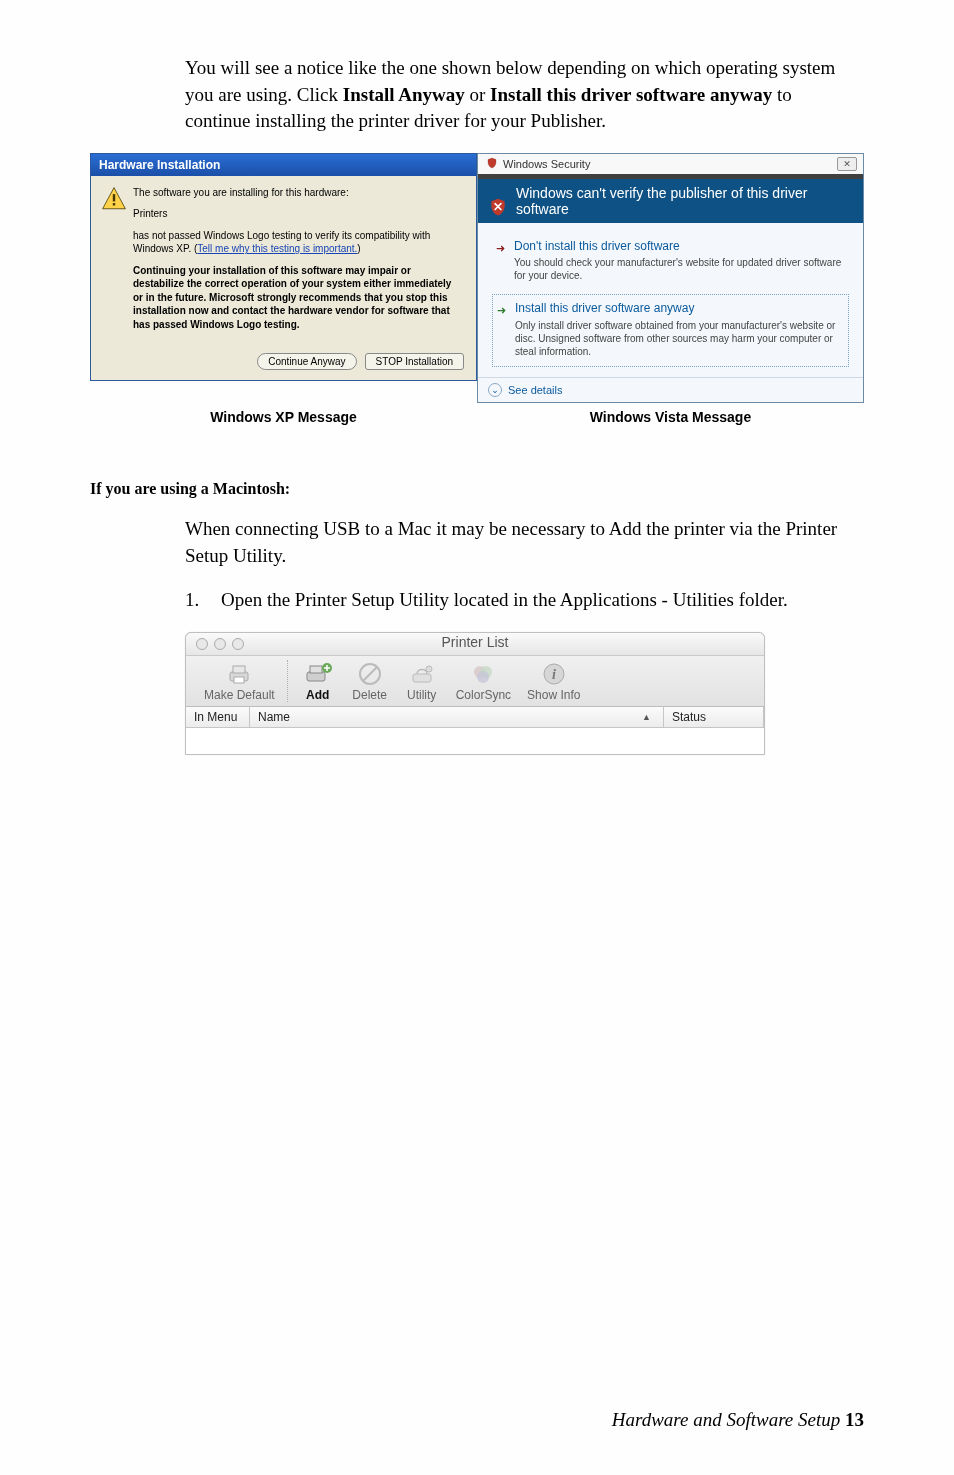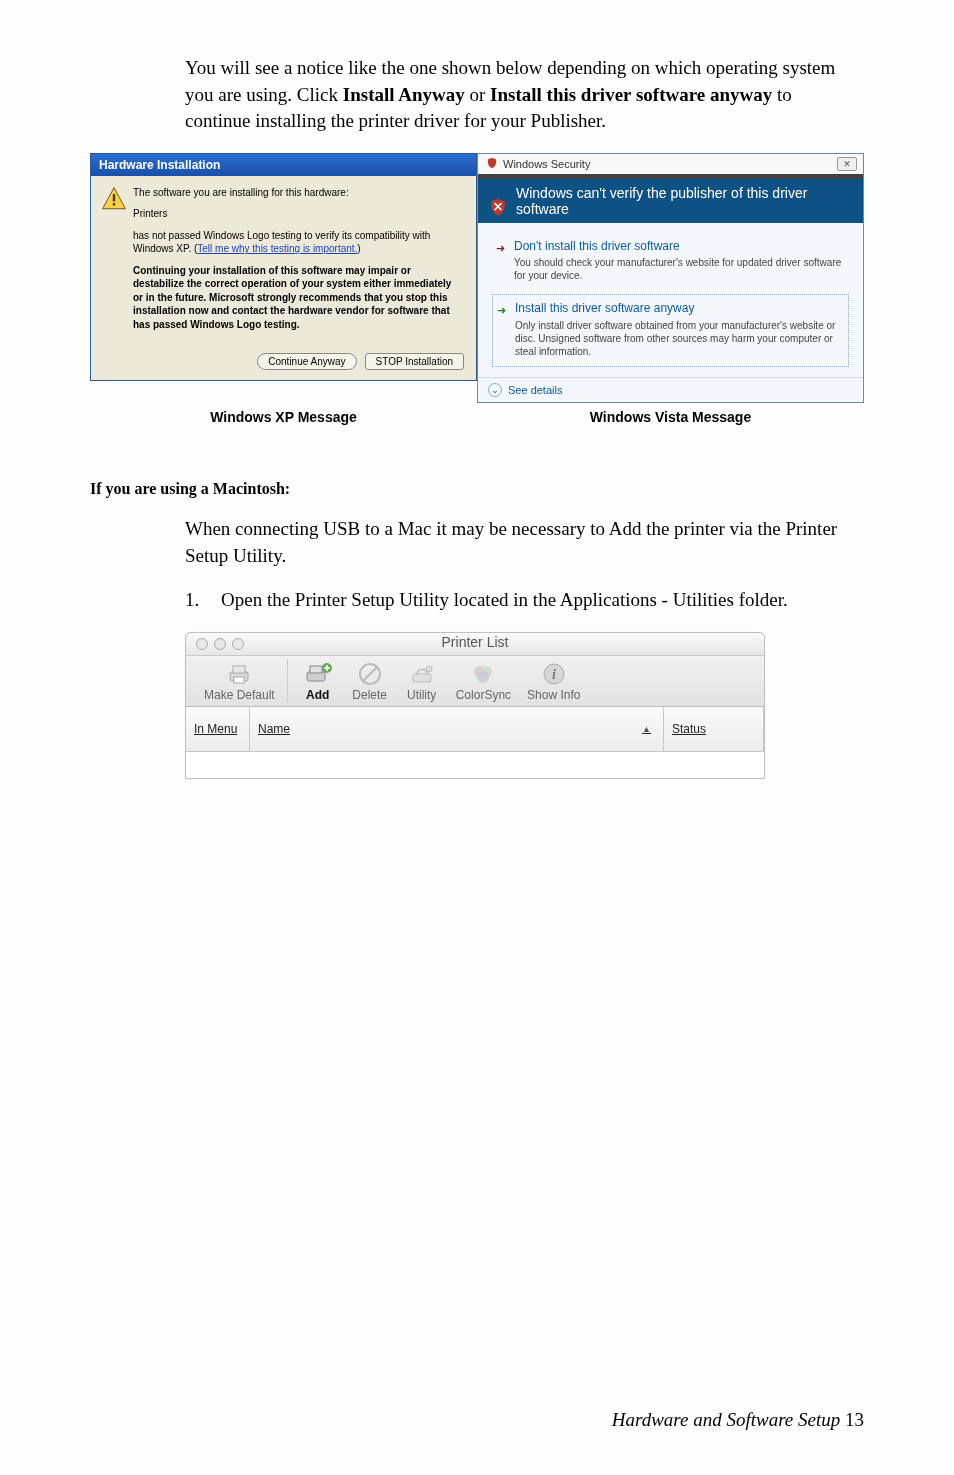--- a/index.html
+++ b/index.html
@@ -210,41 +210,40 @@
   }
   .tb-sep { border-left: 1px dotted #b0b0b0; height: 42px; margin: 0 4px; }
   .tb-item.add .tlabel { font-weight: bold; color: #111; }
   .mac-headers {
     display: flex;
     background: linear-gradient(#fbfbfb, #ececec);
     border-bottom: 1px solid #c6c6c6;
     font-size: 12px; color: #222;
   }
   .mh {
-    padding: 15px 8px;
+    padding: 3px 8px;
     border-right: 1px solid #c6c6c6;
-    text-decoration: underline;
   }
   .mh.inmenu { width: 64px; }
   .mh.name { flex: 1; display: flex; justify-content: space-between; align-items: center; }
   .mh.status { width: 100px; }
   .sort-tri { font-size: 9px; color: #555; margin-right: 4px; }
   .mac-rowspace { height: 26px; background: #fff; }
 
   
   .footer {
     position: absolute;
     bottom: 44px;
     right: 90px;
     font-style: italic;
     font-size: 19px;
   }
   .footer .pg {
     font-style: normal;
-    font-weight: normal;
+    font-weight: bold;
     text-align: right;
   }
 </style>
 </head>
 <body>
 
 <div class="page-content">
 
   <div class="indent-block body-text">
     <span>You will see a notice like the one shown below depending on which operating system you are using. Click </span><span class="bold">Install Anyway</span><span> or </span><span class="bold">Install this driver software anyway</span><span> to continue installing the printer driver for your Publisher.</span>

